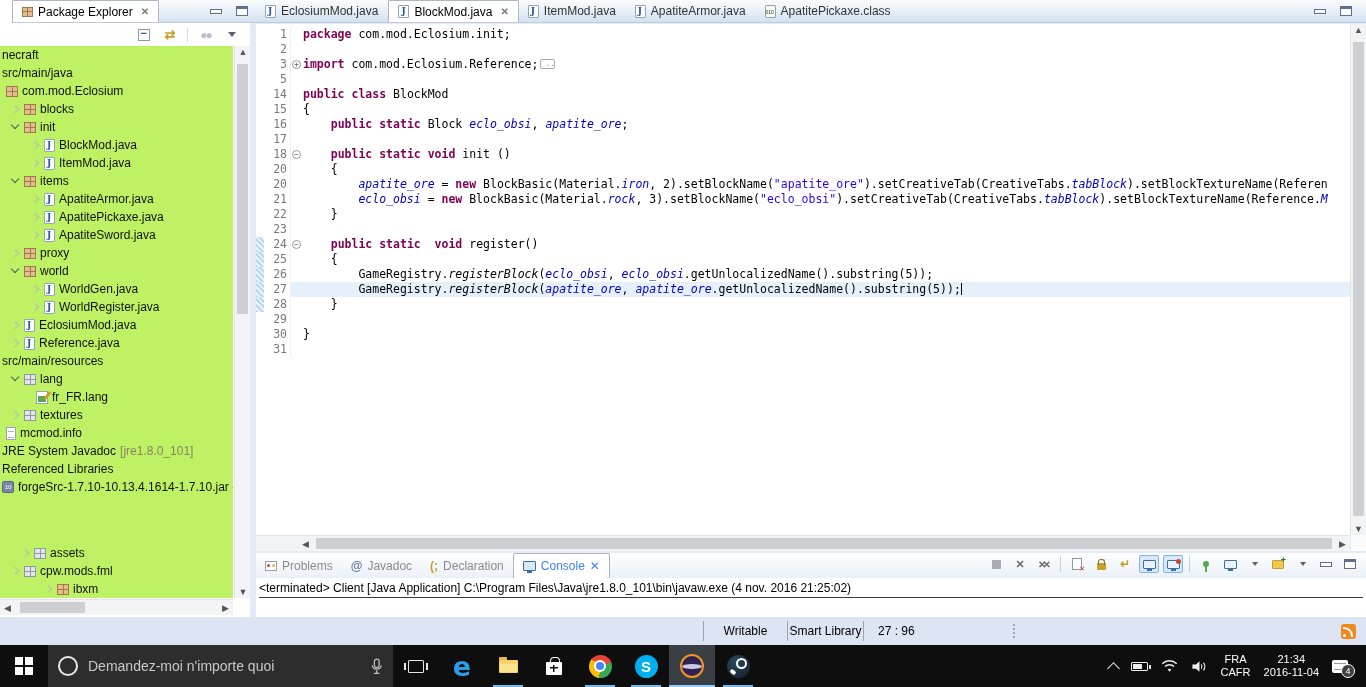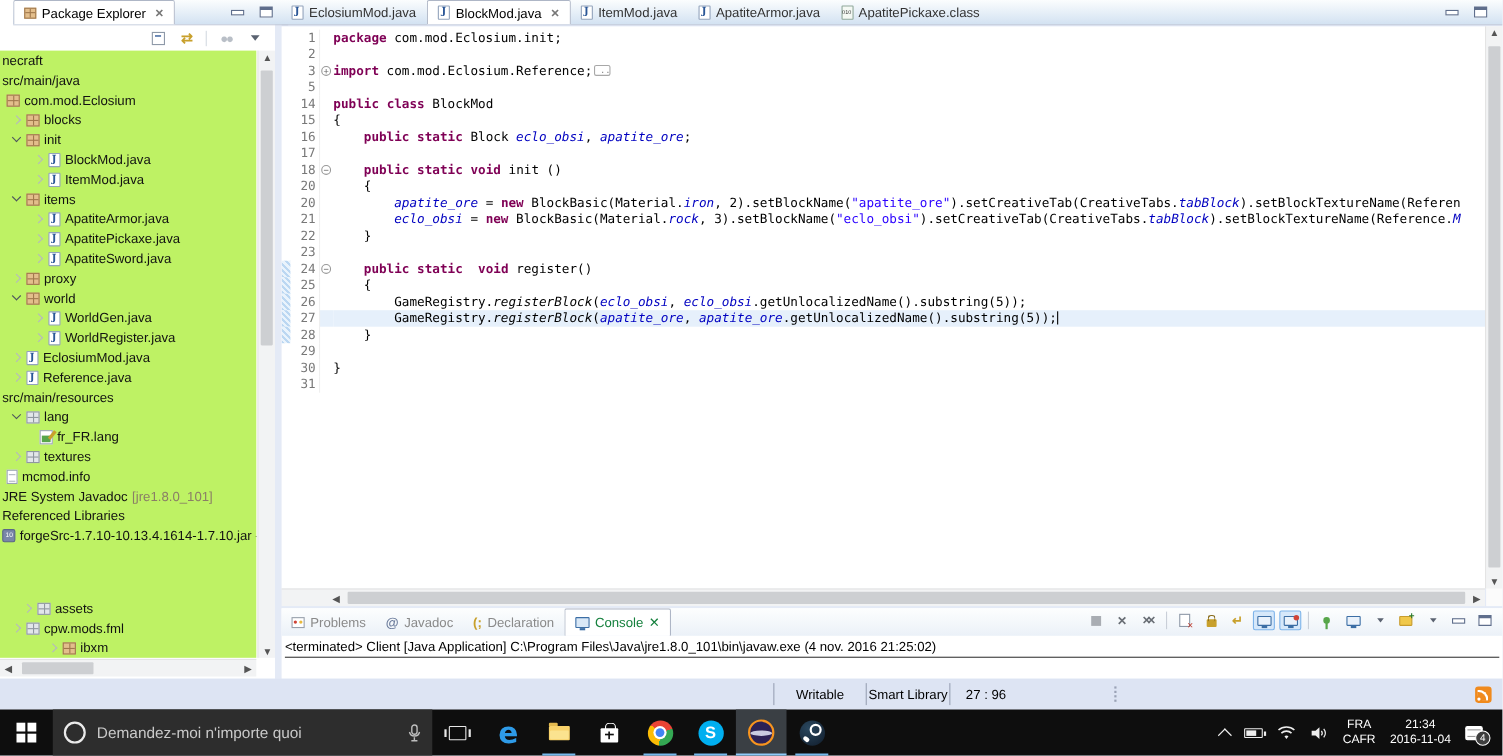--- a/index.html
+++ b/index.html
@@ -111,21 +111,21 @@
   #ed-vsb { left:1350px; top:24px; width:16px; height:511px; position:absolute; background:#F2F3F4; border-left:1px solid #E4E4E4; }
   #ed-hsb { left:256px; top:535px; width:1094px; height:16px; }
   #ed-ovr { position:absolute; left:1351px; top:24px; width:15px; height:527px; background:#FBFBFB; }
   .ovr-mark { position:absolute; left:4px; width:7px; height:5px; background:#9AA7B8; }
 
   
   #console-panel { position:absolute; left:256px; top:553px; width:1110px; height:64px; background:#fff; }
   #console-tabstrip { position:absolute; left:0; top:0; width:1110px; height:25px;
     background:linear-gradient(#FDFEFE,#EBF1F8); display:flex; align-items:stretch; }
   .ctab { display:flex; align-items:center; gap:5px; padding:0 9px; color:#8A8A8A; font-size:12px; white-space:nowrap; }
-  .ctab.active { background:#fff; border:1px solid #AEB6C6; border-bottom:none; border-radius:2px 2px 0 0; color:#15803d;justify-content:flex-end; }
+  .ctab.active { background:#fff; border:1px solid #AEB6C6; border-bottom:none; border-radius:2px 2px 0 0; color:#3b82f6;justify-content:flex-end; }
   .cicon { display:inline-block; }
   .ci-problems { width:12px; height:10px; border:1px solid #98A0AC; background:#fff; position:relative; }
   .ci-problems::before { content:""; position:absolute; left:1px; top:2px; width:3px; height:3px; background:#D04437; border-radius:50%; }
   .ci-problems::after { content:""; position:absolute; left:6px; top:2px; width:3px; height:3px; background:#E8B93C; border-radius:50%; }
   .ci-javadoc { color:#6B7B9B; font-weight:bold; font-size:12px; }
   .ci-declaration { color:#C8A02C; font-weight:bold; font-size:12px; }
   .ci-console { width:13px; height:10px; border:1px solid #3C6EA5; background:#D9E8F7; position:relative; border-radius:1px; }
   .ci-console::after { content:""; position:absolute; left:3px; bottom:-3px; width:5px; height:2px; background:#3C6EA5; }
   #console-toolbar { position:absolute; right:6px; top:2px; display:flex; align-items:center; gap:4px; }
   .tbtn { width:20px; height:18px; display:flex; align-items:center; justify-content:center; border:1px solid transparent; border-radius:2px; position:relative; }

